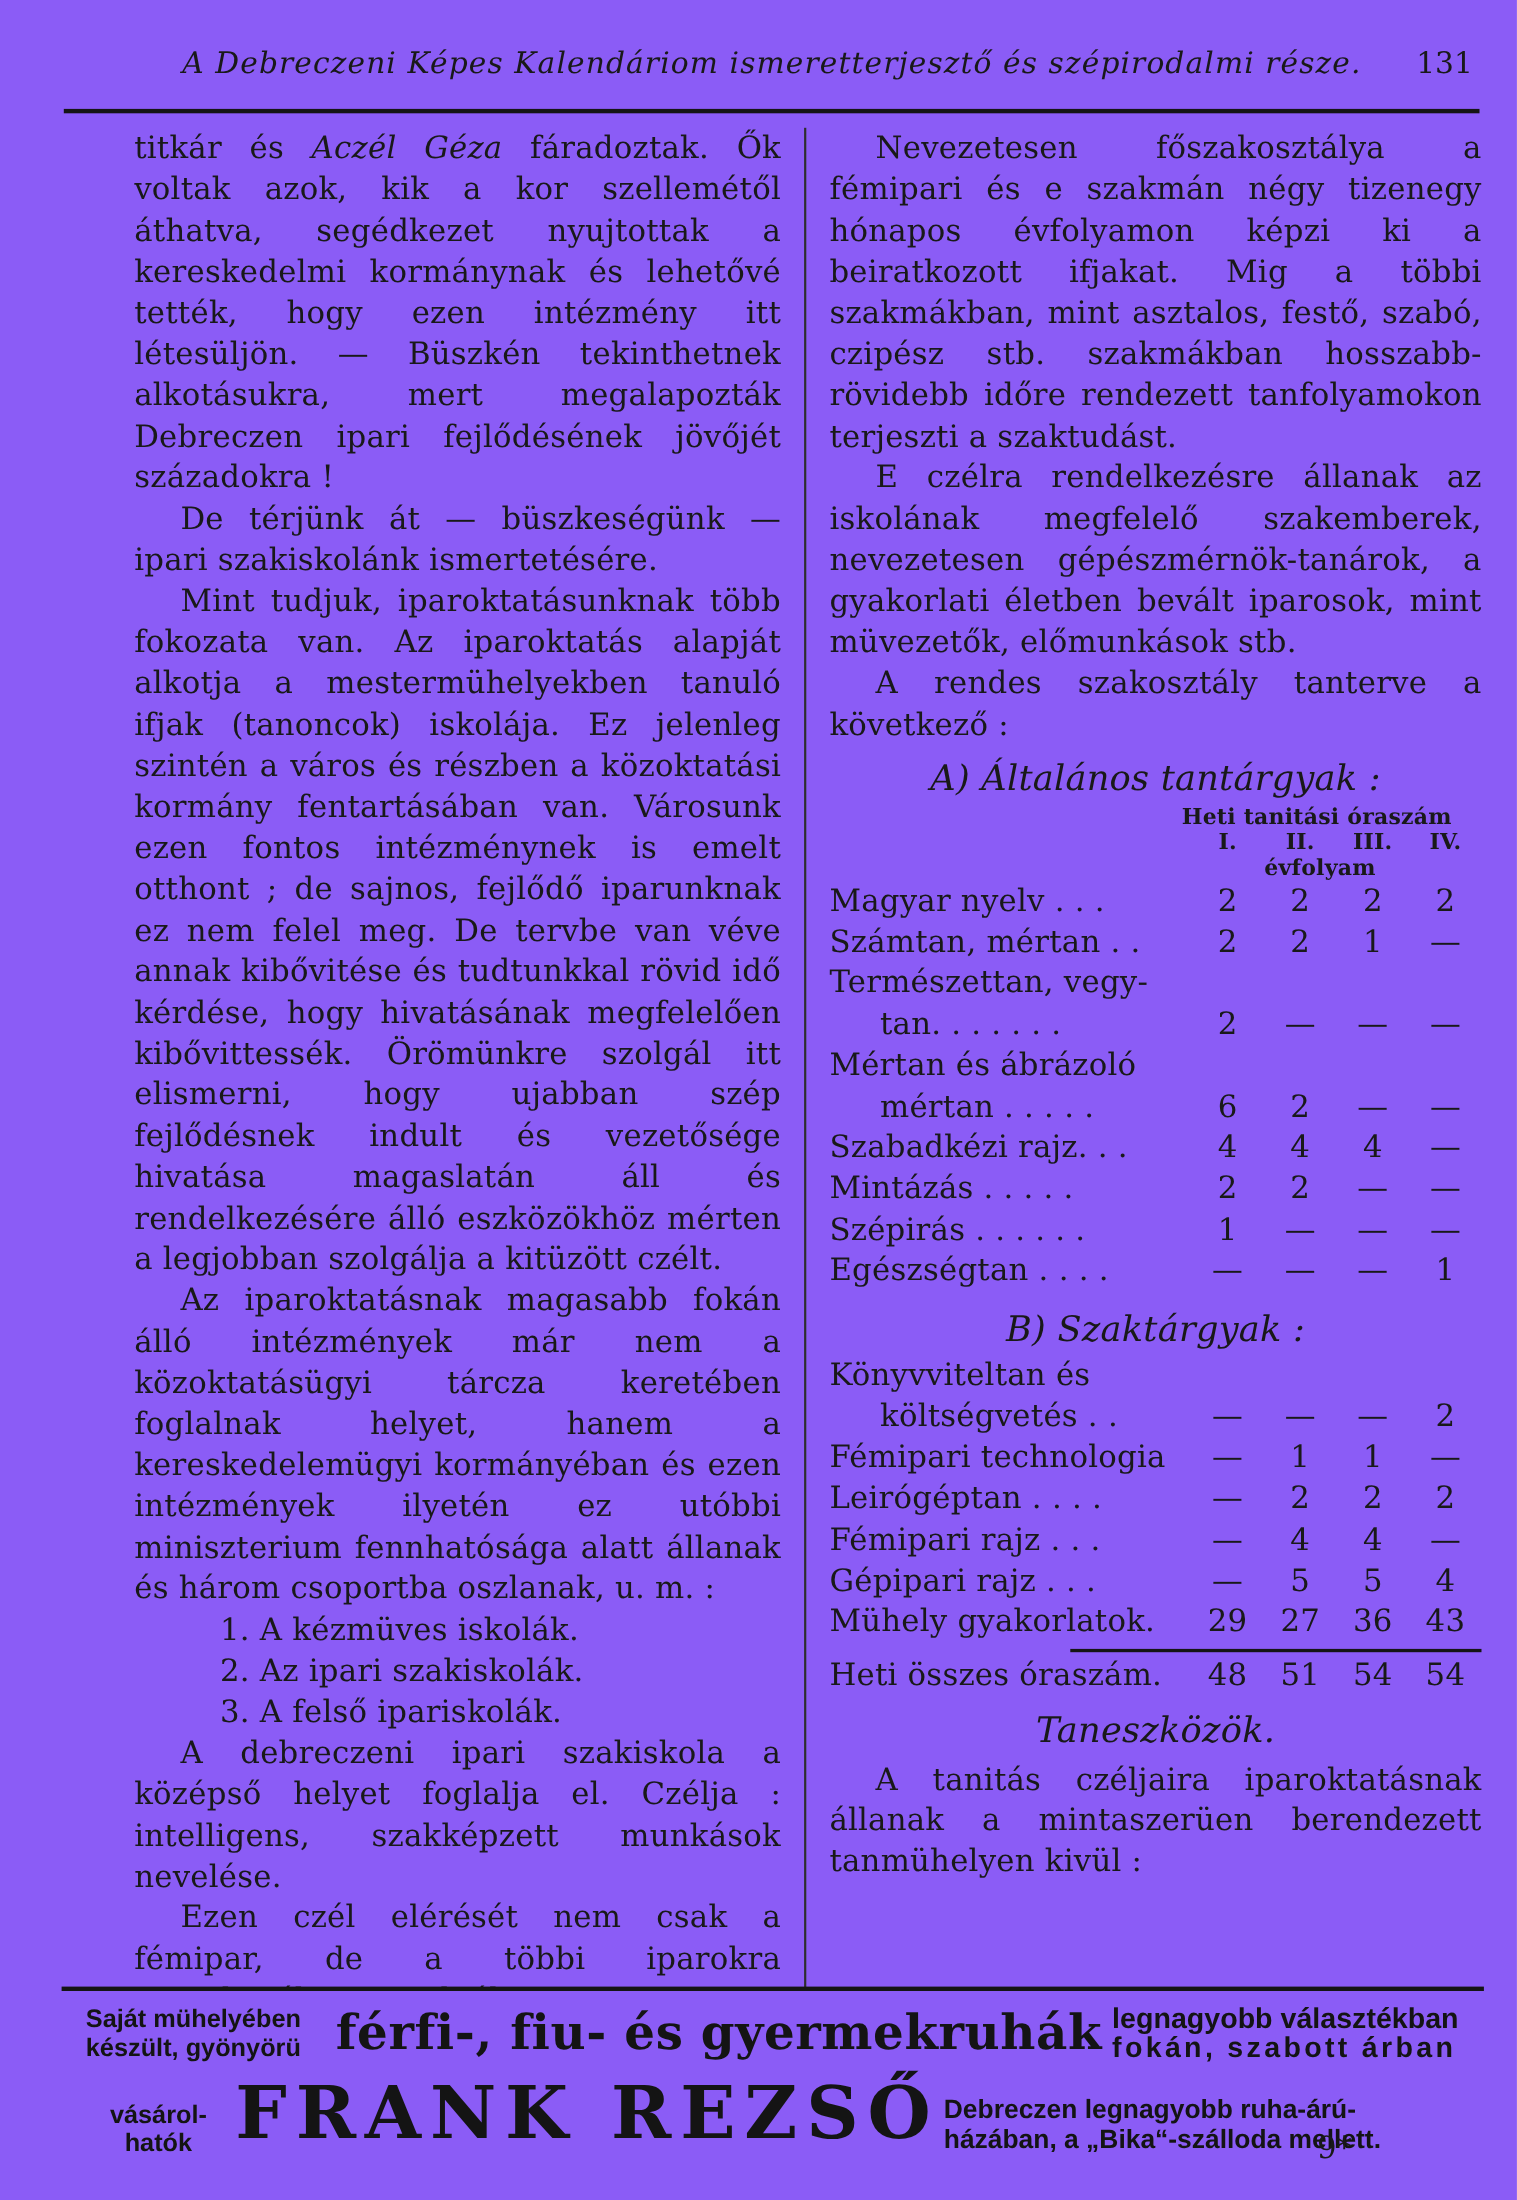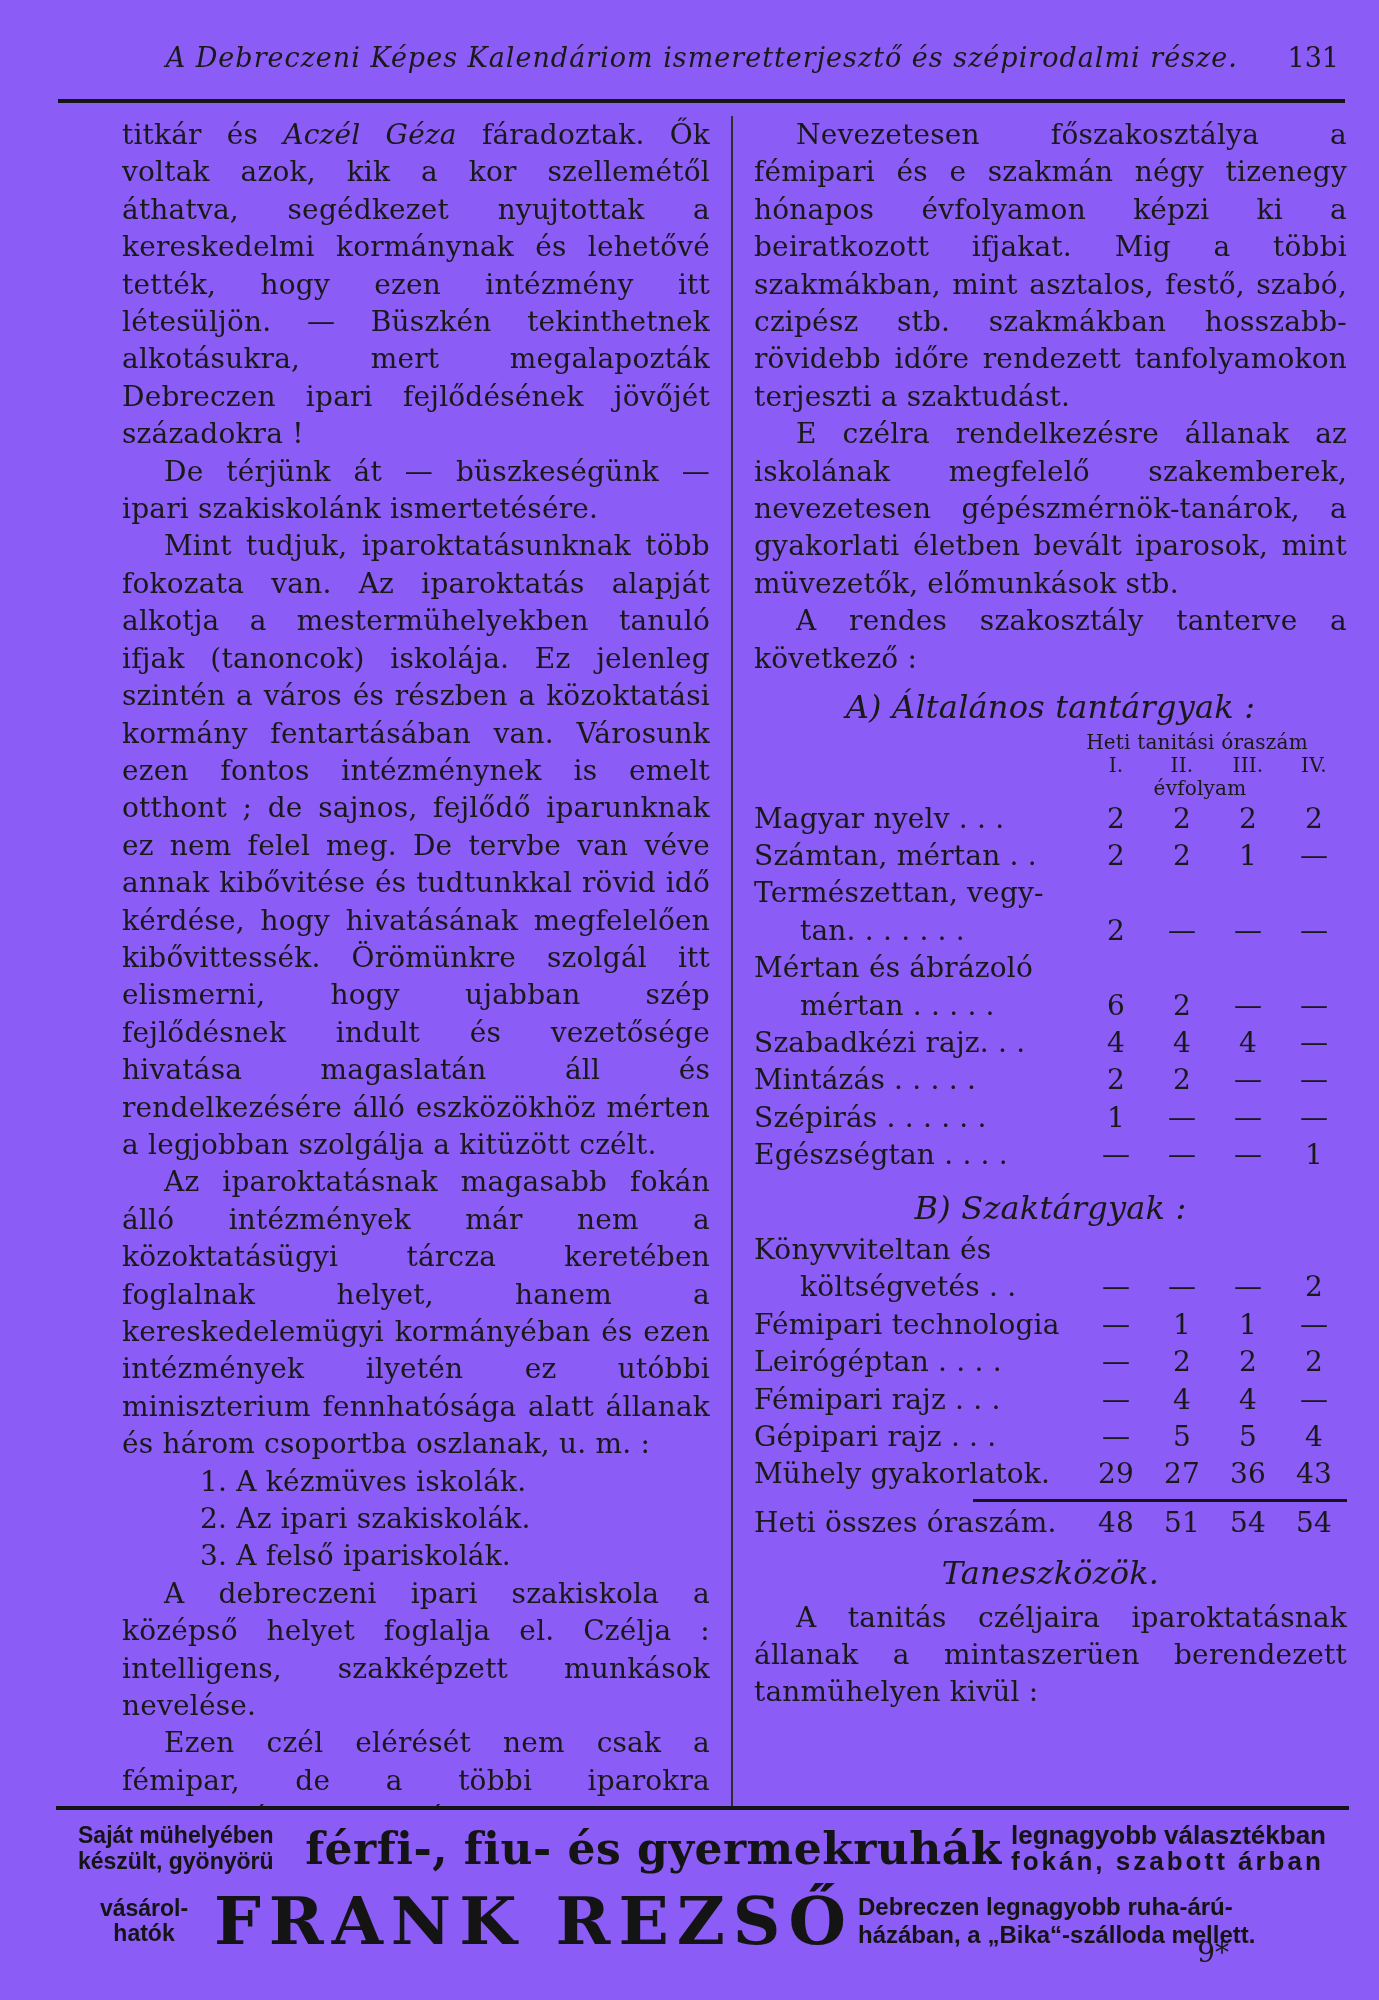--- a/index.html
+++ b/index.html
@@ -34,21 +34,21 @@
   .col p.noindent { text-indent:0; }
   .list div { padding-left:78px; }
   
   .sec-head {
     text-align:center; font-style:italic; font-size:32px;
     margin-top:12px; margin-bottom:4px;
   }
   .sec-head.b { margin-top:16px; }
   .sec-head.t { margin-top:14px; margin-bottom:6px; }
   .thead {
-    width:300px; margin-left:auto; font-weight:normal;
+    width:300px; margin-left:auto; font-weight:bold;
     font-size:20px; line-height:23px; text-align:center;
   }
   .thead-cols { display:flex; justify-content:flex-end; width:264px; margin-left:auto; }
   .thead-cols .c { width:66px; text-align:center; }
   .thead-sub { width:264px; margin-left:auto; text-align:center; transform:translateX(-15px); }
   .trow { display:flex; align-items:flex-end; }
   .trow .lbl { flex:1; }
   .lbl .l2 { padding-left:46px; }
   .trow .v { width:66px; text-align:center; }
   .trow.total { position:relative; margin-top:6px; padding-top:5px; }
@@ -58,21 +58,21 @@
   }
   
   .foot-rule {
     position:absolute; top:1806px; left:56px; right:30px;
     height:4px; background:#151515;
   }
   .footer {
     position:absolute; top:1822px; left:78px; right:30px;
     font-family:"Liberation Sans", sans-serif; font-weight:bold; color:#141414;
   }
-  .f-row1, .f-row2 { display:flex; align-items:center; }
+  .f-row1, .f-row2 { display:flex; align-items:flex-end; }
   .f-row2 { margin-top:8px; }
   .f-w   { width:218px; font-size:23px; line-height:26px; }
   .f-big1 {
     flex:1; text-align:center; white-space:nowrap;
     font-family:"DejaVu Serif", serif; font-size:44px; letter-spacing:0.5px;
   }
   .f-sel { width:338px; font-size:26px; line-height:26px; }
   .f-sel .sp { letter-spacing:3px; }
   .f-p   { width:132px; text-align:center; font-size:23px; line-height:25px; }
   .f-brand {

